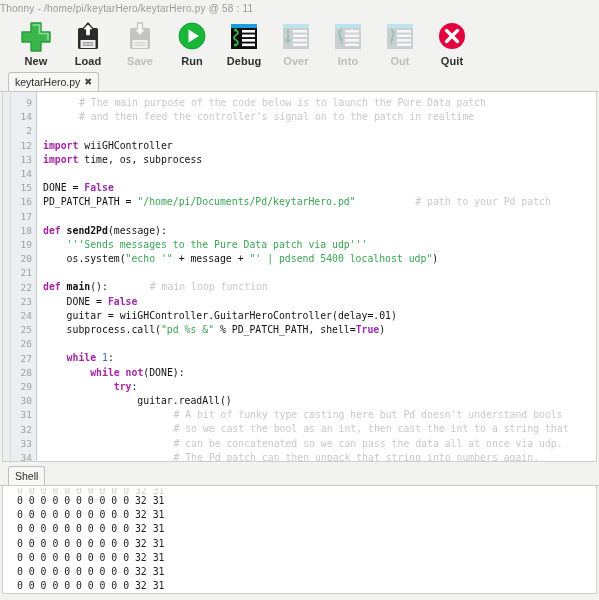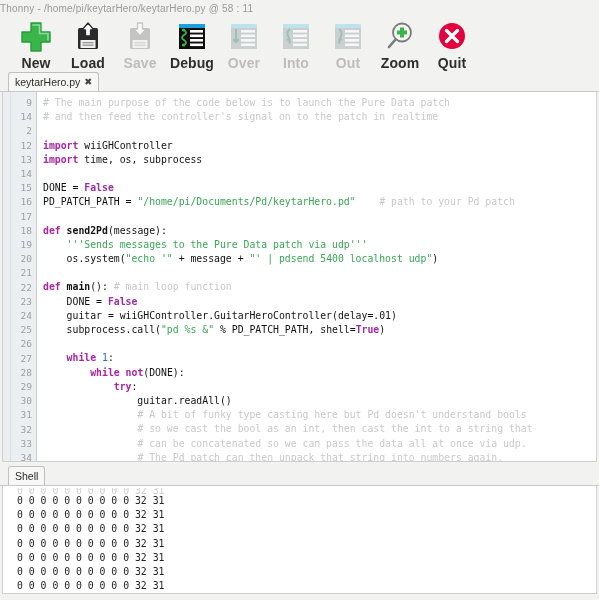--- a/index.html
+++ b/index.html
@@ -26,21 +26,21 @@
     display:flex;align-items:flex-start;
     padding:2px 10px 0 10px;box-sizing:border-box;
   }
   .tbtn{
     width:52px;display:flex;flex-direction:column;
     align-items:center;justify-content:flex-start;
     cursor:pointer;user-select:none;
   }
   .tbtn .ico{width:34px;height:34px;display:block;}
   .tbtn .lbl{
-    font-size:14px;color:#2e2e2e;margin-top:1px;
+    font-size:11px;color:#2e2e2e;margin-top:1px;
     font-weight:600;letter-spacing:.1px;
   }
   .tbtn.disabled .lbl{color:#bdbdbd;font-weight:600;}
   .tbtn.disabled .ico{opacity:.45;}
 
   
   .tabstrip{
     height:20px;background:#f2f2f1;
     display:flex;align-items:flex-end;
     padding-left:8px;box-sizing:border-box;
@@ -72,21 +72,21 @@
     user-select:none;
   }
   .code{
     flex:1 1 auto;background:#ffffff;
     font-family:"DejaVu Sans Mono","Liberation Mono",monospace;
     font-size:9.8px;line-height:14.2px;
     padding:4px 0 0 6px;box-sizing:border-box;
     white-space:pre;overflow:hidden;color:#111;
   }
   .code .ln{height:14.2px;}
-  .cm{color:#c9c9c9;}
+  .cm{color:#c9c9c9;margin-left:36px;}
   .kw{color:#a626a4;font-weight:bold;}
   .bi{color:#9a2ea8;font-weight:bold;}
   .st{color:#3aa655;}
   .fn{color:#111;font-weight:bold;}
   .num{color:#2b6fb3;}
 
   
   .shell-tabstrip{
     height:20px;background:#f2f2f1;
     display:flex;padding-left:8px;
@@ -145,20 +145,30 @@
           <rect x="7" y="8" width="20" height="21" rx="1.5" fill="#8d8d8d"></rect>
           <rect x="9.5" y="20" width="15" height="8" fill="#f0f0f0"></rect>
           <rect x="11.5" y="22" width="11" height="1.4" fill="#b5b5b5"></rect>
           <rect x="11.5" y="24.5" width="11" height="1.4" fill="#b5b5b5"></rect>
           <path d="M14.5 3 h5 v6 h3.5 l-6 7 l-6 -7 h3.5 z" fill="#ffffff" stroke="#8d8d8d" stroke-width="1.3" stroke-linejoin="round"></path>
         </svg>
       </span>
       <span class="lbl">Save</span>
     </div>
 
+    <div class="tbtn">
+      <span class="ico">
+        <svg viewBox="0 0 34 34" width="34" height="34">
+          <circle cx="17" cy="16" r="13" fill="#18b639"></circle>
+          <circle cx="17" cy="16" r="13" fill="none" stroke="#0ea32c" stroke-width="1"></circle>
+          <path d="M13.5 9.5 L24 16 L13.5 22.5 z" fill="#ffffff"></path>
+        </svg>
+      </span>
+      <span class="lbl">Run</span>
+    </div>
 
     <div class="tbtn">
       <span class="ico">
         <svg viewBox="0 0 34 34" width="34" height="34">
           <rect x="4" y="4" width="26" height="25" fill="#0d0d0d"></rect>
           <rect x="4" y="4" width="26" height="4" fill="#1a9ee0"></rect>
           <rect x="15" y="10" width="13" height="2.6" fill="#ffffff"></rect>
           <rect x="15" y="14.5" width="13" height="2.6" fill="#ffffff"></rect>
           <rect x="15" y="19" width="13" height="2.6" fill="#ffffff"></rect>
           <rect x="15" y="23.5" width="13" height="2.6" fill="#ffffff"></rect>
@@ -211,30 +221,20 @@
           <rect x="14" y="19" width="14" height="2.6" fill="#ffffff"></rect>
           <rect x="14" y="23.5" width="14" height="2.6" fill="#ffffff"></rect>
           <path d="M8 9 q4 3 2 7 q-1 3 -2 4" stroke="#2d8a57" stroke-width="1.8" fill="none"></path>
           <path d="M8 20.5 l3 -1 M8 20.5 l.6 3.2" stroke="#2d8a57" stroke-width="1.8" fill="none"></path>
         </svg>
       </span>
       <span class="lbl">Out</span>
     </div>
 
 
-    <div class="tbtn">
-      <span class="ico">
-        <svg viewBox="0 0 34 34" width="34" height="34">
-          <circle cx="19" cy="12.5" r="9" fill="#f7f7f7" stroke="#7a7a7a" stroke-width="1.8"></circle>
-          <path d="M12.5 19.5 L6 27" stroke="#7a7a7a" stroke-width="2.6" stroke-linecap="round"></path>
-          <path d="M17 7.5 h4 v3 h3 v4 h-3 v3 h-4 v-3 h-3 v-4 h3 z" fill="#3ab54a"></path>
-        </svg>
-      </span>
-      <span class="lbl">Zoom</span>
-    </div>
 
     <div class="tbtn">
       <span class="ico">
         <svg viewBox="0 0 34 34" width="34" height="34">
           <circle cx="17" cy="16" r="13" fill="#e4003f"></circle>
           <path d="M11.5 10.5 L22.5 21.5 M22.5 10.5 L11.5 21.5" stroke="#ffffff" stroke-width="3.4" stroke-linecap="round"></path>
         </svg>
       </span>
       <span class="lbl">Quit</span>
     </div>

